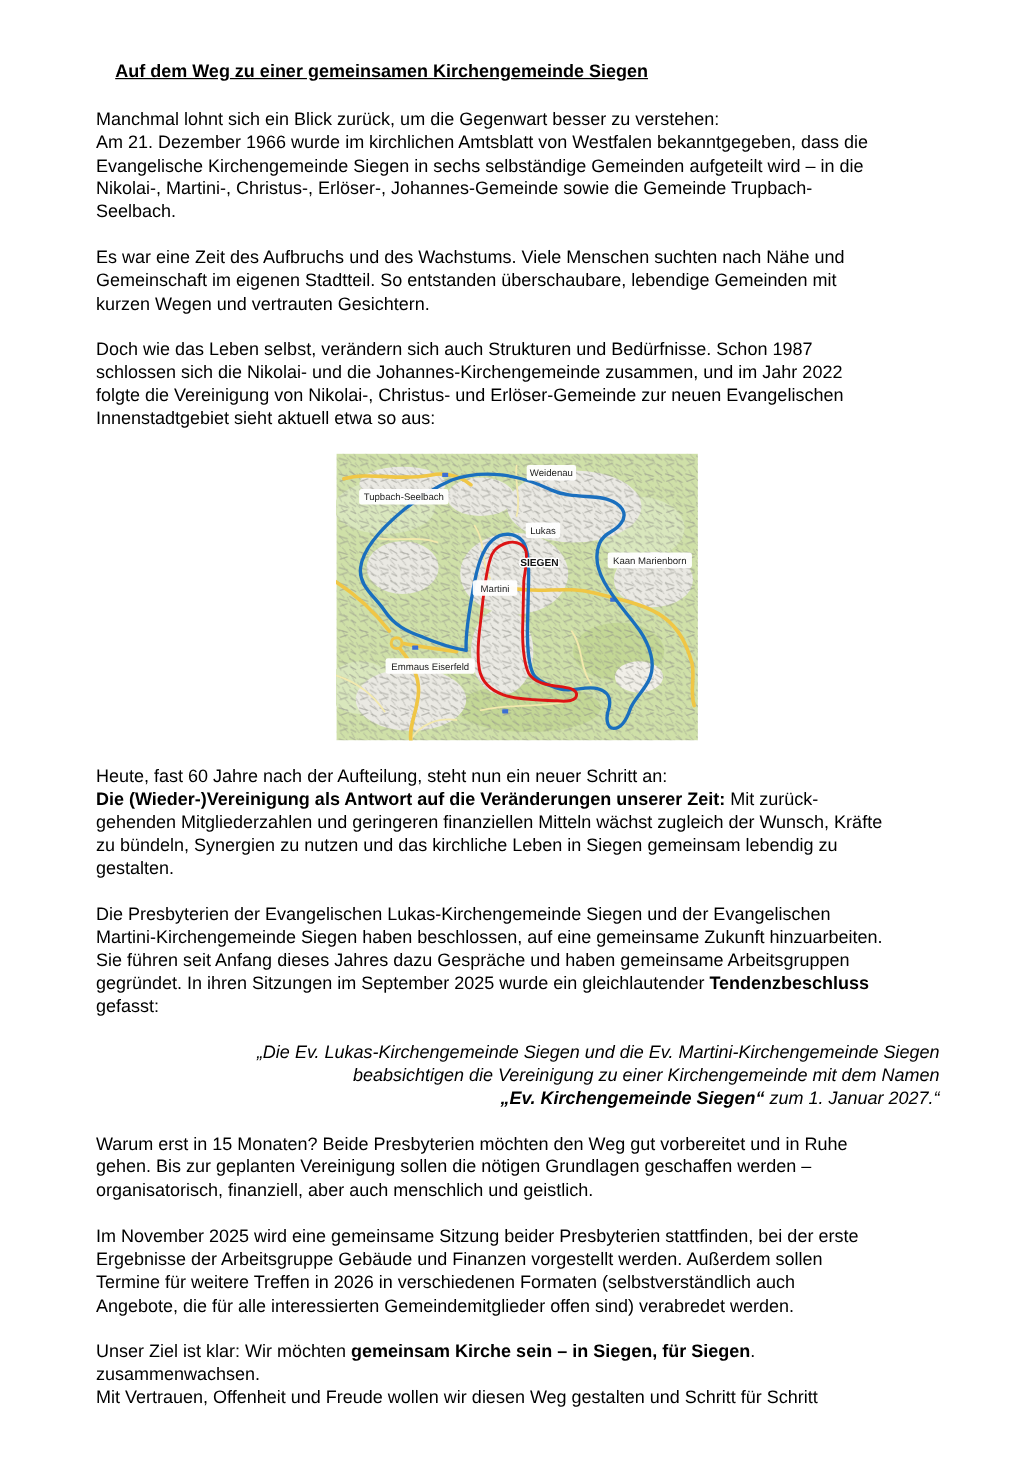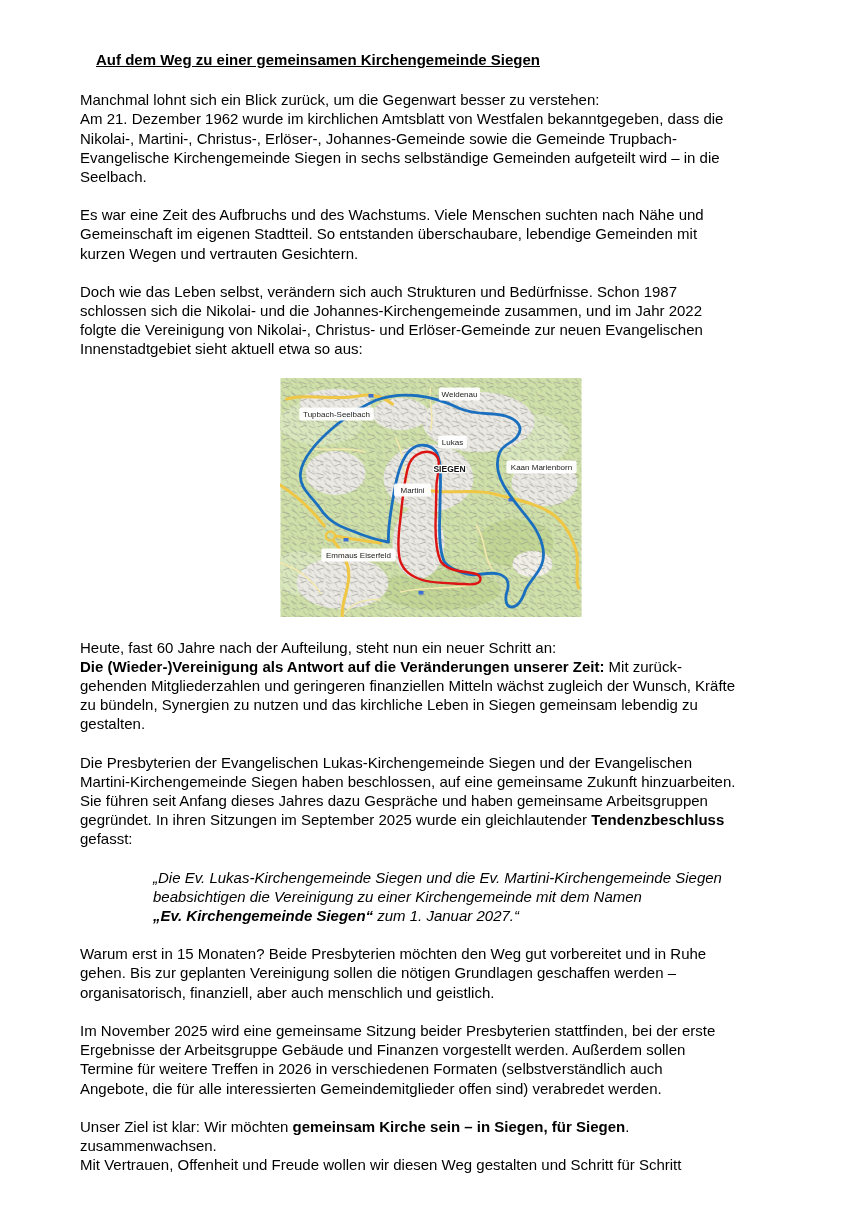--- a/index.html
+++ b/index.html
@@ -7,42 +7,42 @@
     width:861px; height:1217px; background:#ffffff; overflow:hidden;
     font-family:"Liberation Sans", sans-serif; color:#000;
   }
   .page { padding:50px 78px 0 80px; }
   .title {
     font-size:15px; font-weight:bold; text-decoration:underline;
     line-height:19.2px; margin:0 0 21px 16px;
   }
   .para { font-size:15px; line-height:19.2px; margin:0 0 19px 0; }
   .para .line { white-space:pre-wrap; }
-  .para.quote { margin-left:73px; font-style:italic; }
+  .para.quote { margin-left:73px; font-style:italic;text-align:right; }
   .b { font-weight:bold; }
   .map-wrap { margin:8px 0 21px 200px; width:255px; height:239px; }
   .map-text { font-family:"Liberation Sans",sans-serif; font-size:8px; fill:#1c1c1c; }
   .map-text-bold {
     font-family:"Liberation Sans",sans-serif; font-size:8.5px; font-weight:bold;
     fill:#111; stroke:#ffffff; stroke-width:2.5px; paint-order:stroke; stroke-linejoin:round;
   }
 </style>
 </head>
 <body>
 
 <div class="page">
 
   <div class="title">Auf dem Weg zu einer gemeinsamen Kirchengemeinde Siegen</div>
 
   <div>
       <div class="para">
         <div class="line"><span>Manchmal lohnt sich ein Blick zurück, um die Gegenwart besser zu verstehen:</span></div>
-        <div class="line"><span>Am 21. Dezember 1962 wurde im kirchlichen Amtsblatt von Westfalen bekanntgegeben, dass die</span></div>
+        <div class="line"><span>Am 21. Dezember 1966 wurde im kirchlichen Amtsblatt von Westfalen bekanntgegeben, dass die</span></div>
+        <div class="line"><span>Evangelische Kirchengemeinde Siegen in sechs selbständige Gemeinden aufgeteilt wird – in die</span></div>
         <div class="line"><span>Nikolai-, Martini-, Christus-, Erlöser-, Johannes-Gemeinde sowie die Gemeinde Trupbach-</span></div>
-        <div class="line"><span>Evangelische Kirchengemeinde Siegen in sechs selbständige Gemeinden aufgeteilt wird – in die</span></div>
         <div class="line"><span>Seelbach.</span></div>
       </div>
       <div class="para">
         <div class="line"><span>Es war eine Zeit des Aufbruchs und des Wachstums. Viele Menschen suchten nach Nähe und</span></div>
         <div class="line"><span>Gemeinschaft im eigenen Stadtteil. So entstanden überschaubare, lebendige Gemeinden mit</span></div>
         <div class="line"><span>kurzen Wegen und vertrauten Gesichtern.</span></div>
       </div>
       <div class="para">
         <div class="line"><span>Doch wie das Leben selbst, verändern sich auch Strukturen und Bedürfnisse. Schon 1987</span></div>
         <div class="line"><span>schlossen sich die Nikolai- und die Johannes-Kirchengemeinde zusammen, und im Jahr 2022</span></div>

